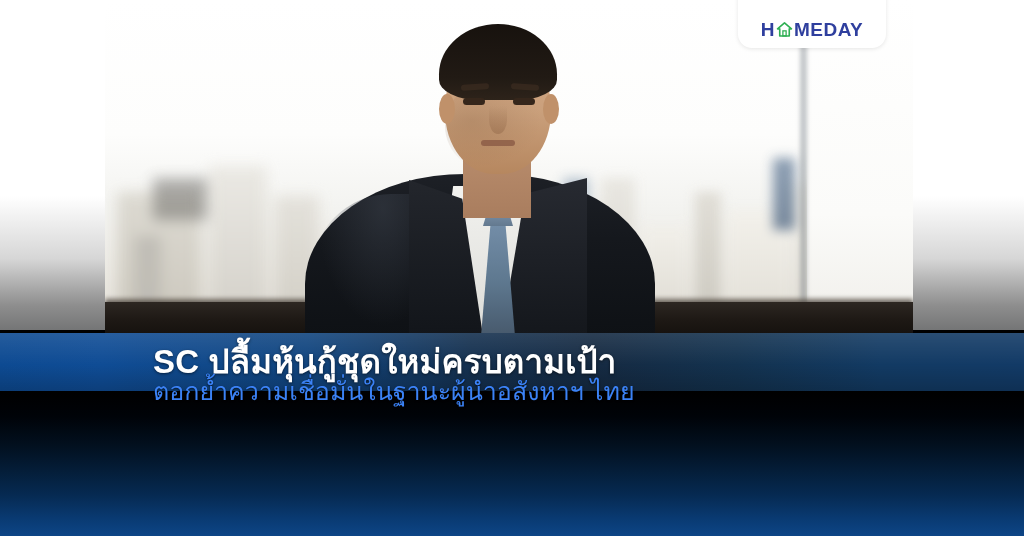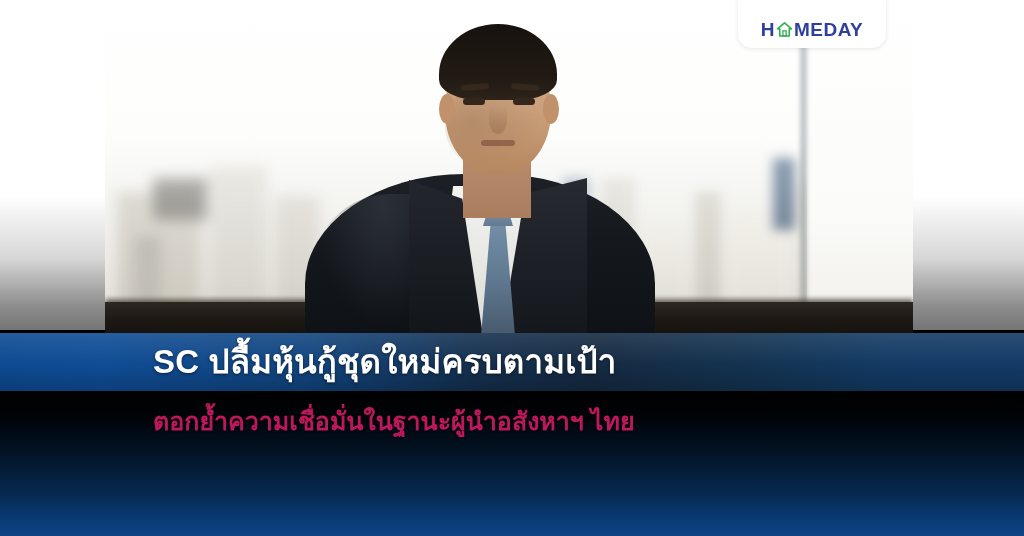--- a/index.html
+++ b/index.html
@@ -335,25 +335,25 @@
     font-weight: bold;
     color: #ffffff;
     letter-spacing: .2px;
     line-height: 52px;
     text-shadow: 0 1px 3px rgba(0,0,0,.55);
     white-space: nowrap;
   }
   .subline {
     position: absolute;
     left: 153px;
-    top: 403px;
+    top: 373px;
     width: 760px;
     font-size: 25px;
-    font-weight: bold;
-    color: #be185d;
+    font-weight: normal;
+    color: #3b82f6;
     line-height: 36px;
     text-shadow: 0 1px 2px rgba(0,0,0,.7);
     white-space: nowrap;
   }
 
   
   .logo-card {
     position: absolute;
     left: 738px;
     top: -12px;

